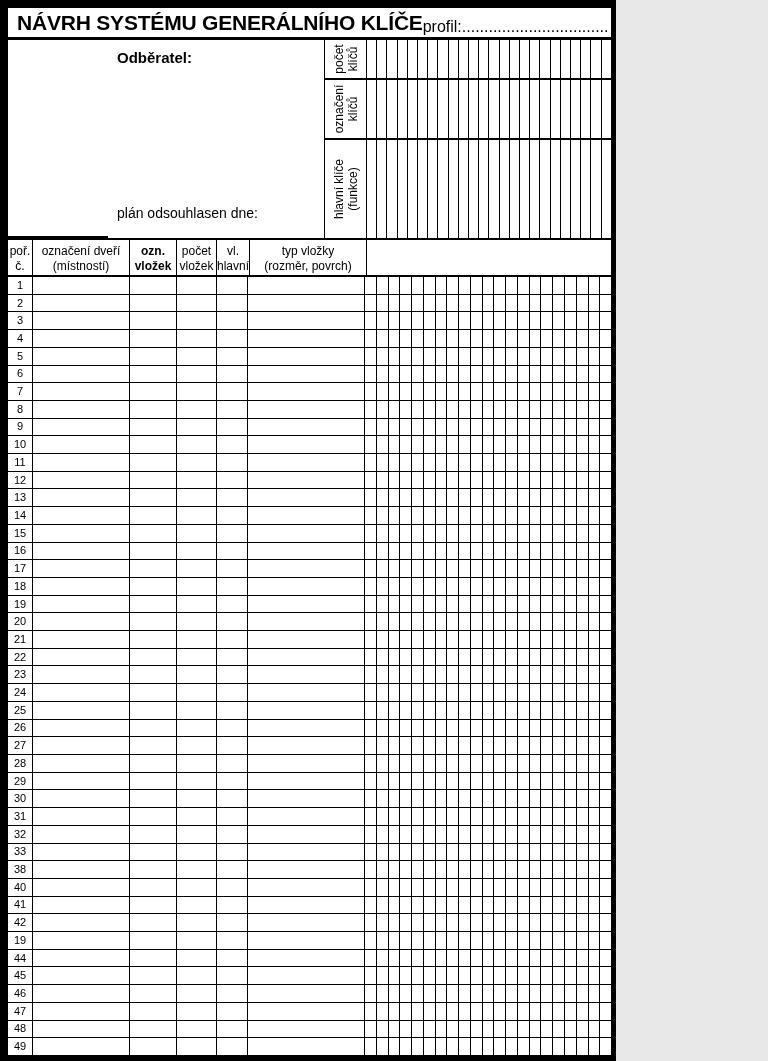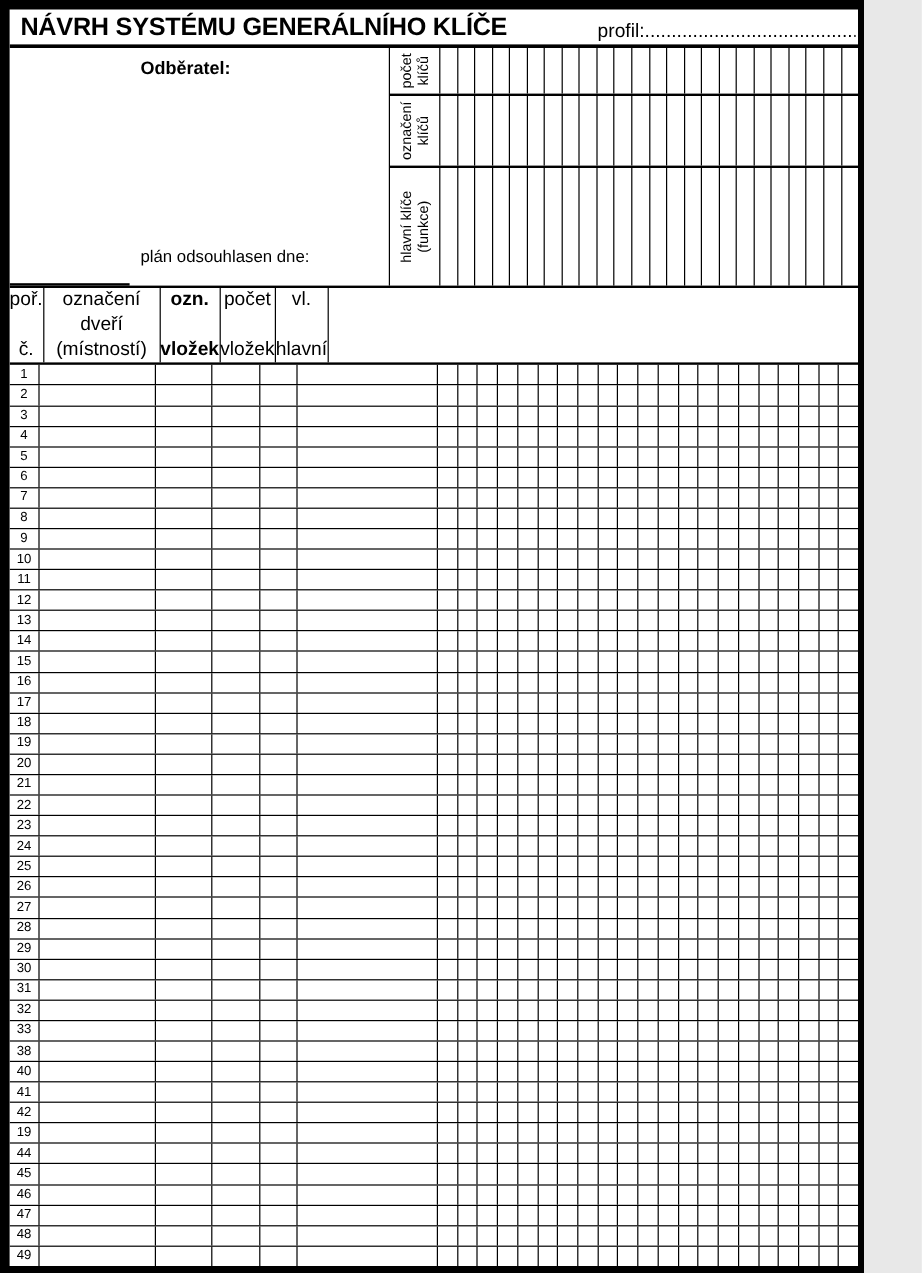--- a/index.html
+++ b/index.html
@@ -1,21 +1,21 @@
 <!DOCTYPE html>
 <html><head>
 <meta charset="utf-8">
 <style>
   * { margin:0; padding:0; box-sizing:border-box; }
   html,body { background:#e8e8e8; }
   body { font-family:"Liberation Sans", sans-serif; color:#000; }
 
   .page {
     position:relative;
-    width:720px; height:1061px;
+    width:616px; height:1061px;
     background:#fff;
     border-style:solid; border-color:#000;
     border-width:8px 5px 6px 8px;
     display:flex; flex-direction:column;
     overflow:hidden;
   }
 
   
   .title-bar {
     height:32px; flex:0 0 32px;
@@ -66,22 +66,22 @@
   .gcell:last-child { border-right:none; }
 
   
   .thead {
     flex:0 0 39px;
     border-top:2px solid #000; border-bottom:2px solid #000;
     display:flex;
   }
   .hcell {
     display:flex; flex-direction:column;
-    align-items:center; justify-content:space-between;
-    font-size:16px; line-height:1.3; text-align:center;
+    align-items:center; justify-content:flex-end;
+    font-size:12px; line-height:1.3; text-align:center;
     border-right:1px solid #000;
   }
   .c-num  { flex:0 0 25px; }
   .c-door { flex:0 0 97px; }
   .c-ozn  { flex:0 0 47px;font-weight:bold; }
   .c-count{ flex:0 0 40px; }
   .c-vl   { flex:0 0 31px; }
   .c-typ  { flex:0 0 117px; }
   .c-cross{ flex:1; border-right:none; }
 
@@ -233,20 +233,24 @@
       <span>vložek</span>
     </div>
     <div class="hcell c-count">
       <span>počet</span>
       <span>vložek</span>
     </div>
     <div class="hcell c-vl">
       <span>vl.</span>
       <span>hlavní</span>
     </div>
+    <div class="hcell c-typ">
+      <span>typ vložky</span>
+      <span>(rozměr, povrch)</span>
+    </div>
   </div>
 
   <div class="tbody">
       <div class="body-row">
         <div class="cell c-num rownum">1</div>
         <div class="cell c-door"></div>
         <div class="cell c-ozn"></div>
         <div class="cell c-count"></div>
         <div class="cell c-vl"></div>
         <div class="cell c-typ"></div>

